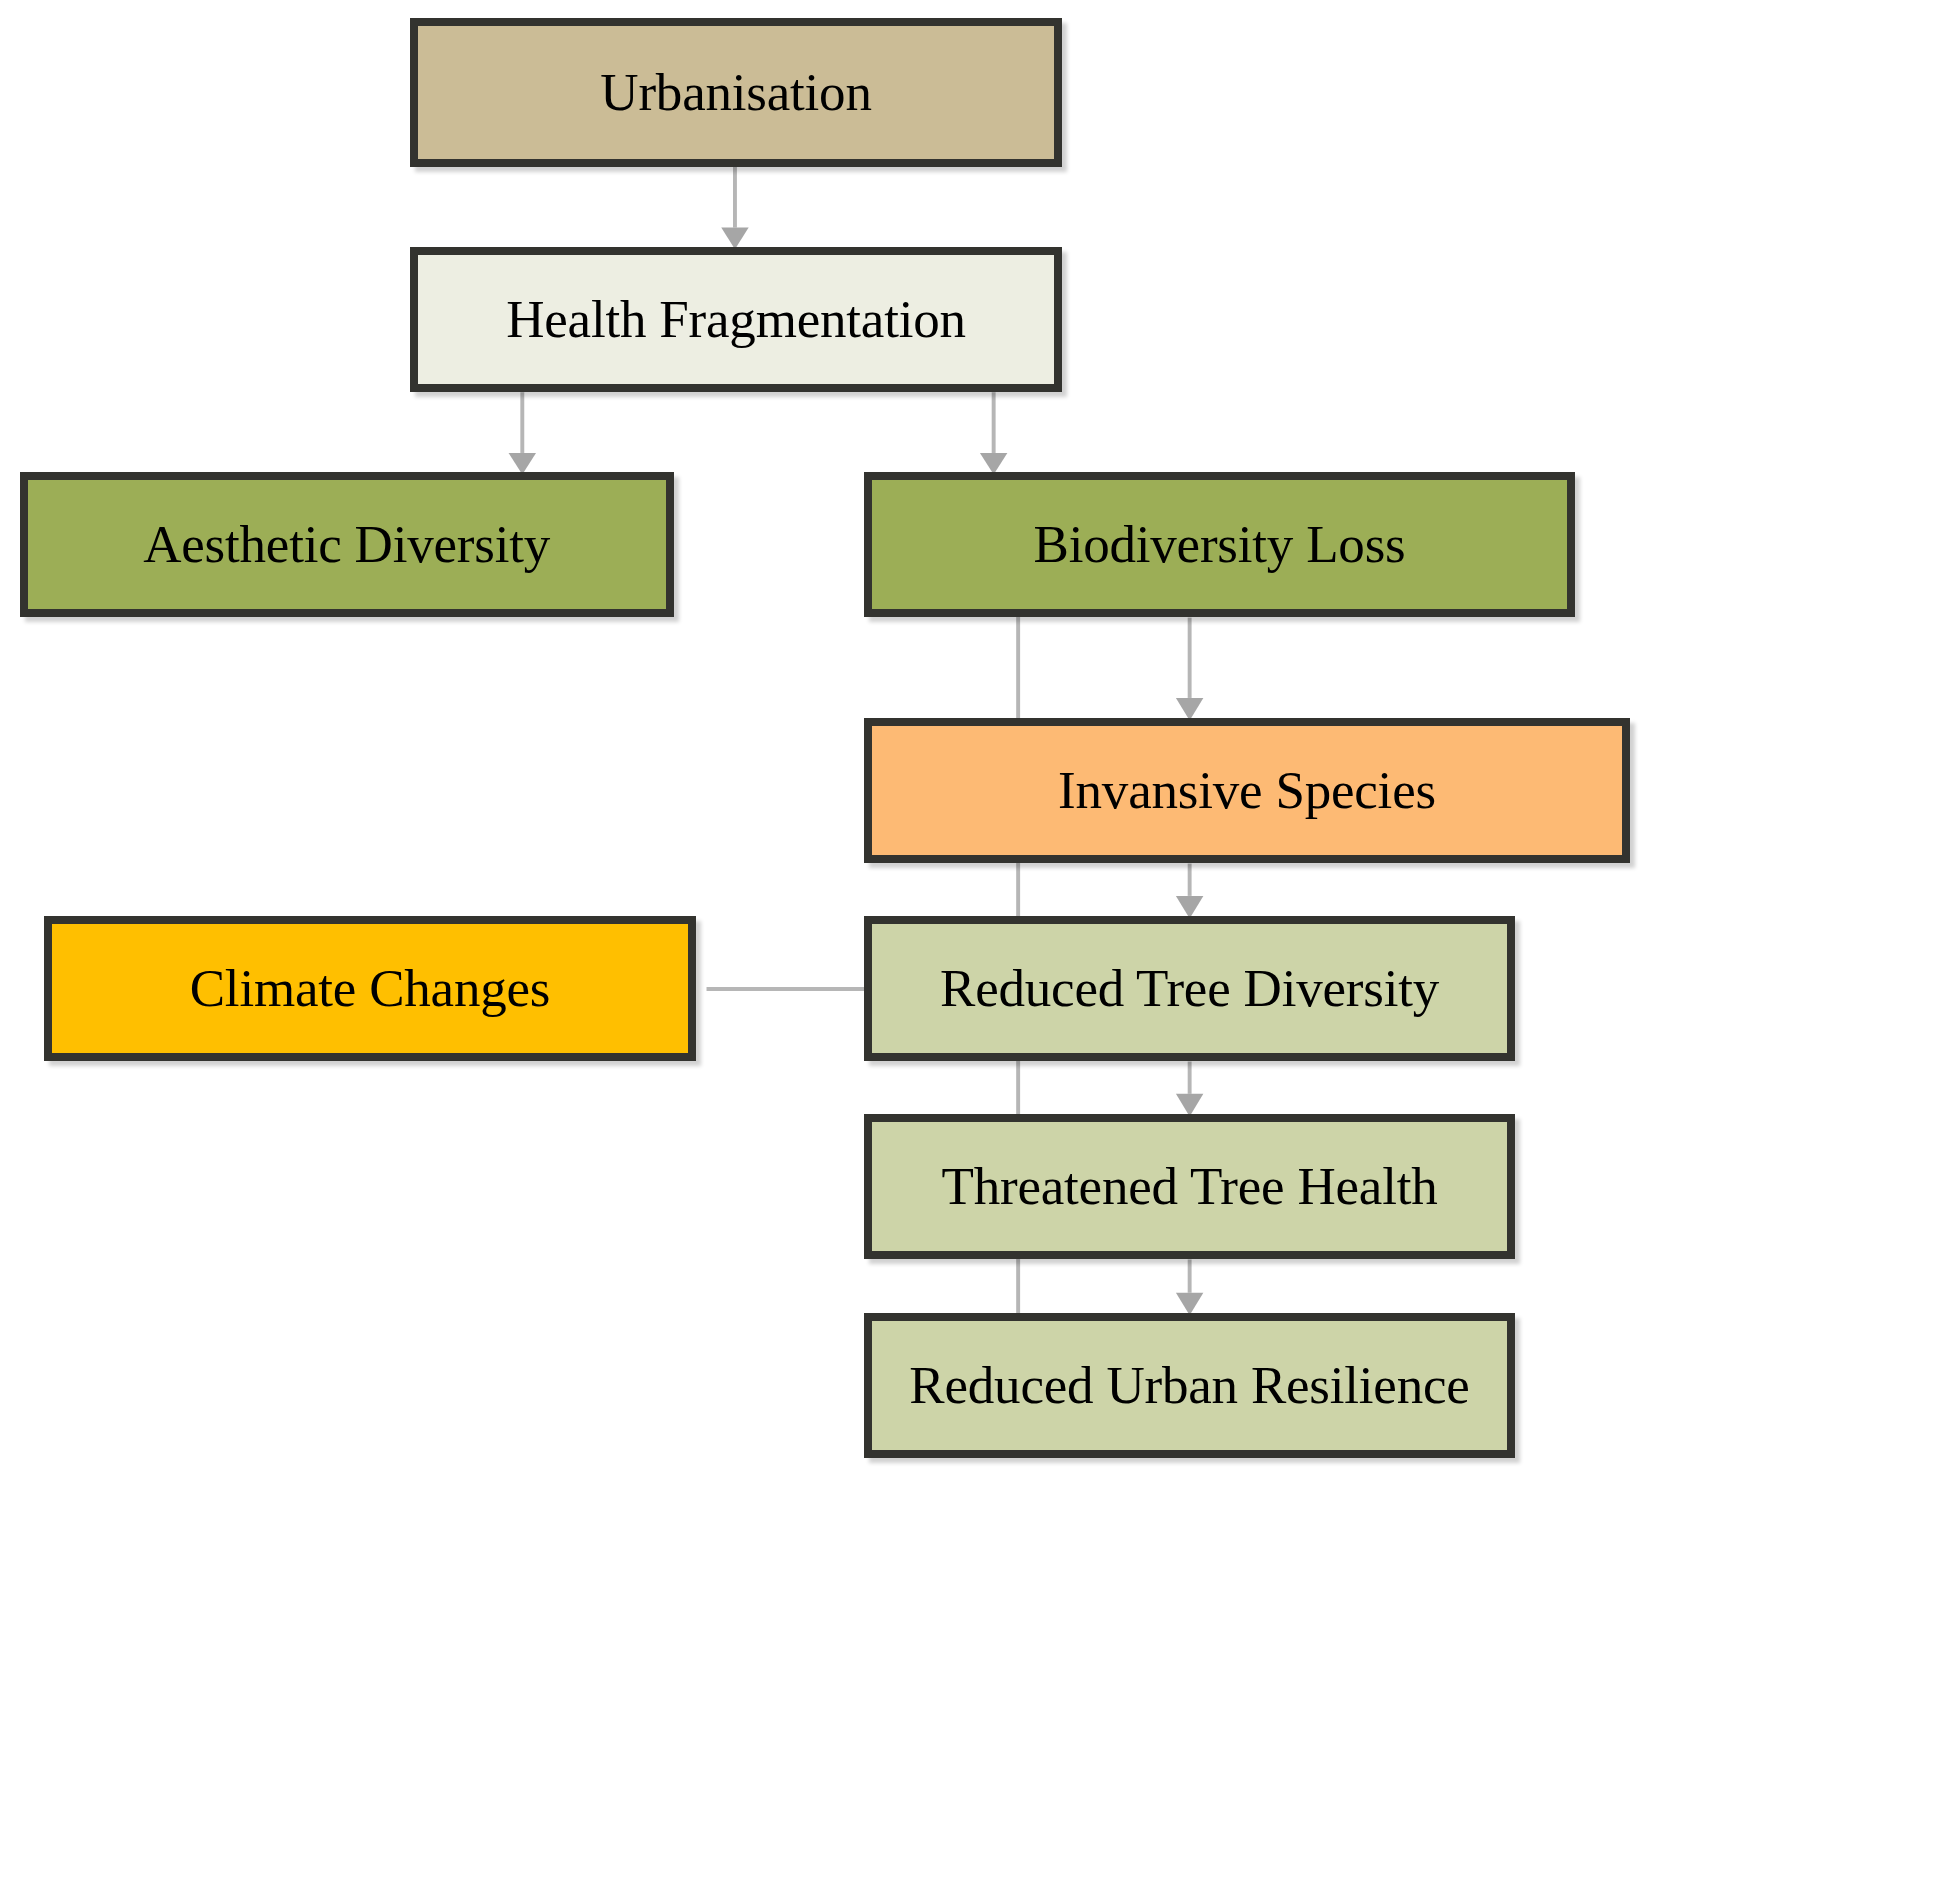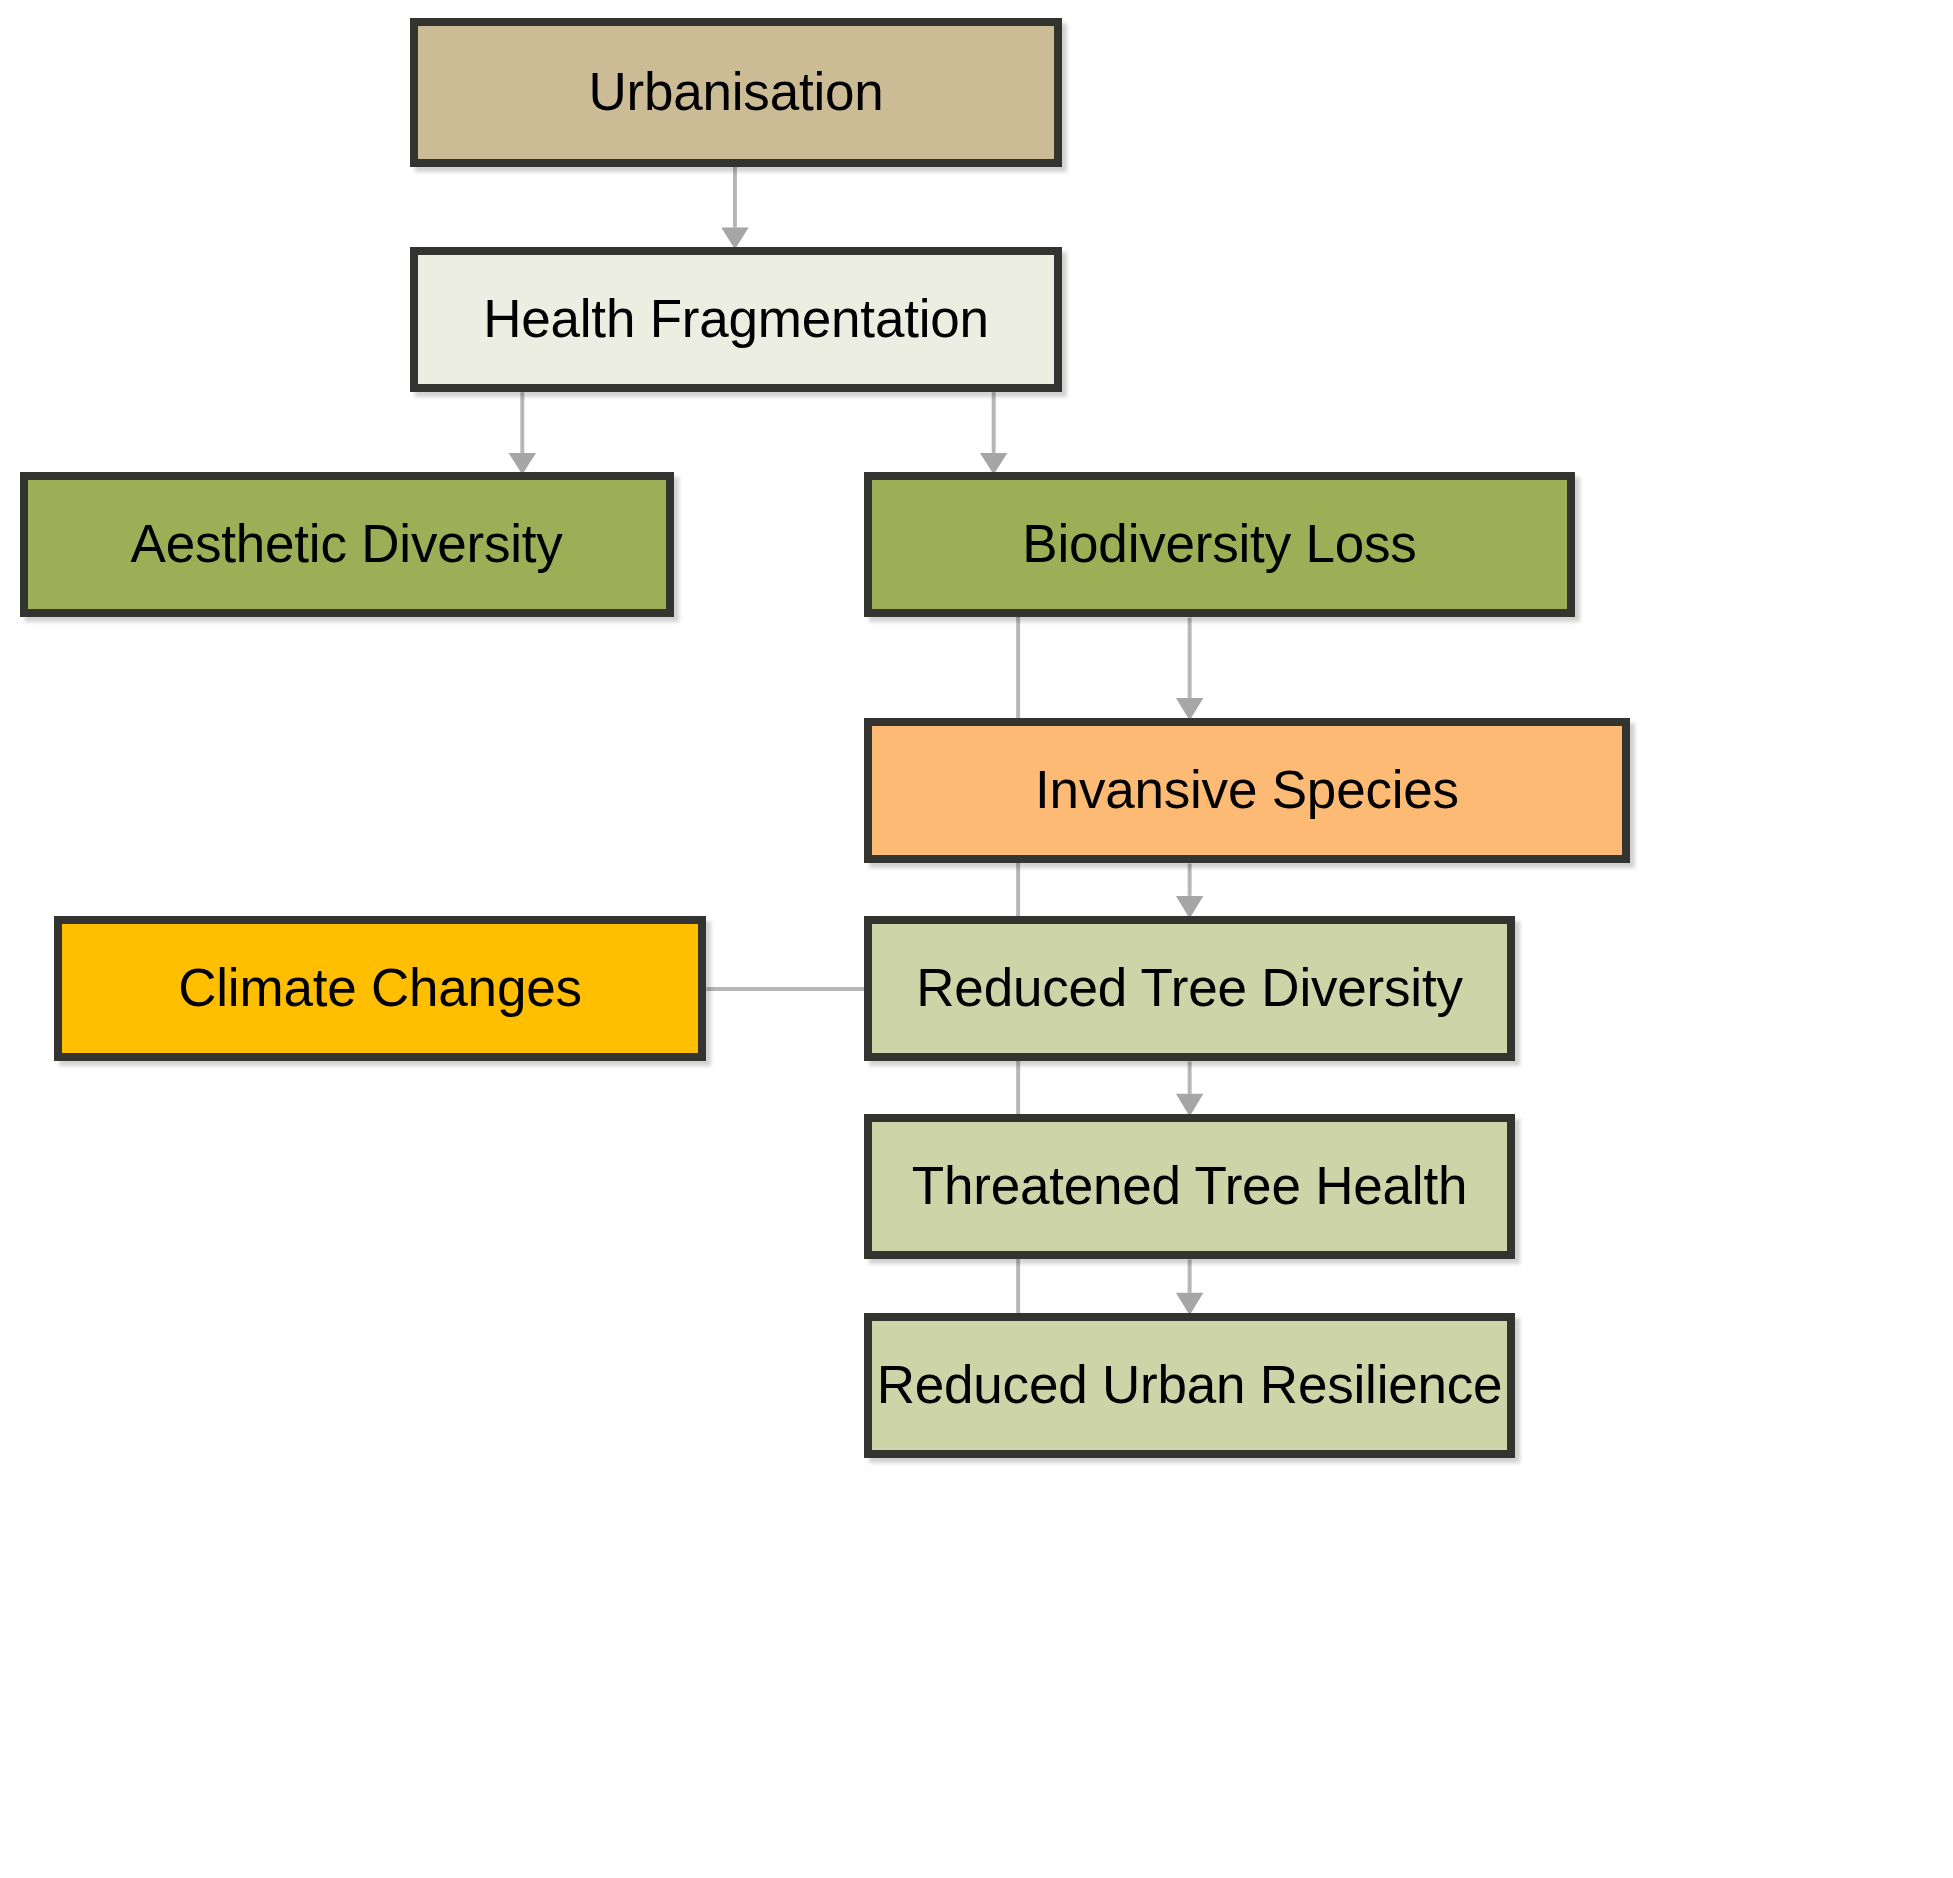--- a/index.html
+++ b/index.html
@@ -24,20 +24,21 @@
     display: flex;
     align-items: center;
     justify-content: center;
     text-align: center;
     color: #000000;
     font-size: 53px;
     line-height: 1.1;
     letter-spacing: -0.2px;
     font-weight: 400;
     box-shadow: 4.9px 4.9px 3.9px rgba(0,0,0,0.18);
+    font-family: Liberation Serif, serif;
   }
   .node-label {
     display: block;
     padding: 0 13.7px;
     white-space: nowrap;
   }
   .edge-svg {
     position: absolute;
     left: 0;
     top: 0;
@@ -132,21 +133,21 @@
   </div>
 
   <div class="node" style="left:864px; top:718px; width:766px; height:145px; background:#fdba74;">
     <span class="node-label">Invansive Species</span>
   </div>
 
   <div class="node" style="left:864px; top:916px; width:651px; height:145px; background:#cdd4a8;">
     <span class="node-label">Reduced Tree Diversity</span>
   </div>
 
-  <div class="node" style="left:54px; top:916px; width:652px; height:145px; background:#ffbf00;">
+  <div class="node" style="left:44px; top:916px; width:652px; height:145px; background:#ffbf00;">
     <span class="node-label">Climate Changes</span>
   </div>
 
   <div class="node" style="left:864px; top:1114px; width:651px; height:145px; background:#cdd4a8;text-align:right;">
     <span class="node-label">Threatened Tree Health</span>
   </div>
 
   <div class="node" style="left:864px; top:1313px; width:651px; height:145px; background:#cdd4a8;">
     <span class="node-label">Reduced Urban Resilience</span>
   </div>

